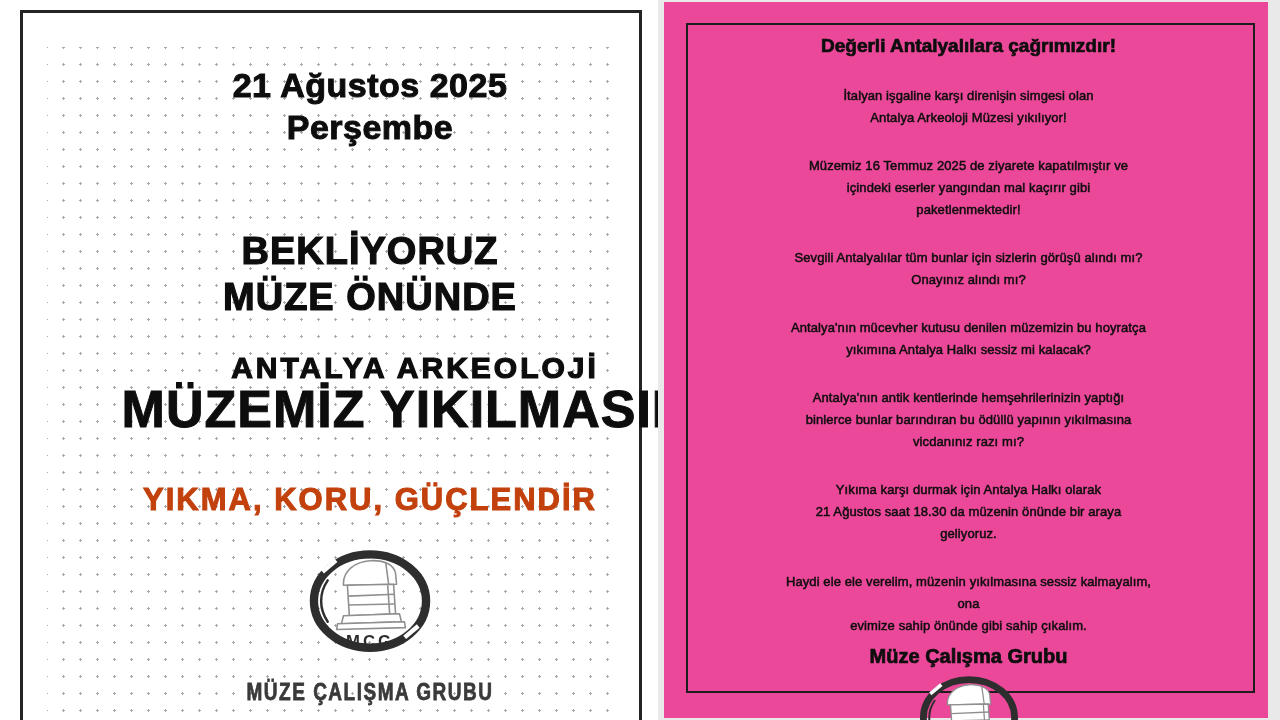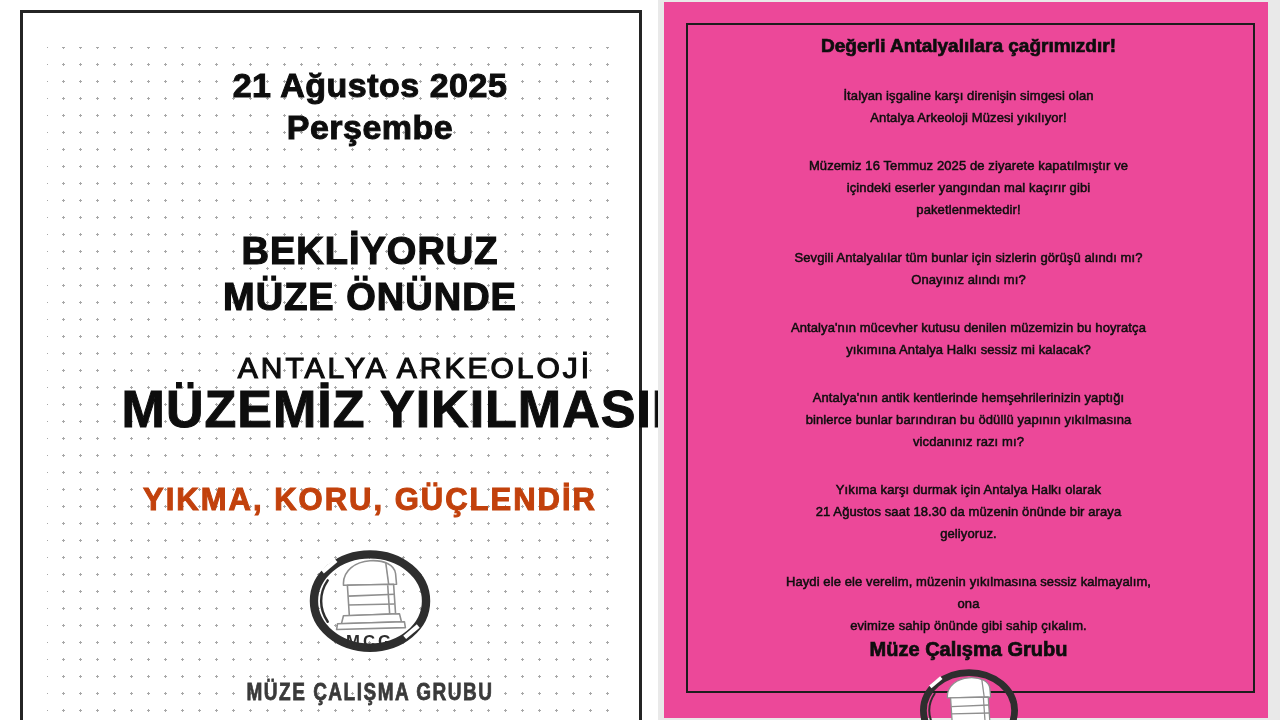--- a/index.html
+++ b/index.html
@@ -31,21 +31,21 @@
   .lp-line { position:absolute; left:0; width:100%; }
   .lp-date {
     top:64px; font-size:34px; line-height:42px; font-weight:bold;
     letter-spacing:0.5px; -webkit-text-stroke:1px currentColor;
   }
   .lp-headline {
     top:228px; font-size:38px; line-height:46px; font-weight:bold;
     letter-spacing:1px; -webkit-text-stroke:1.2px currentColor;
   }
   .lp-title1 {
-    top:351px; font-size:30px; line-height:34px; font-weight:normal;
+    top:351px; font-size:30px; line-height:34px; font-weight:bold;
     letter-spacing:3px;padding-left:45px; -webkit-text-stroke:1.2px currentColor;
   }
   .lp-title2 {
     top:385px; font-size:52px; line-height:48px; font-weight:bold;
     letter-spacing:1px;padding-left:36px; -webkit-text-stroke:1px currentColor;
   }
   .lp-slogan {
     top:481px; font-size:31px; line-height:38px; font-weight:bold;
     letter-spacing:2px; color:#c2410c; -webkit-text-stroke:1px currentColor;
   }
@@ -72,21 +72,21 @@
   .rp-heading {
     margin-top:8px; font-size:19px; line-height:26px; font-weight:bold;
     -webkit-text-stroke:0.7px currentColor;
   }
   .rp-para {
     margin-top:26px; font-size:13px; line-height:22px; font-weight:normal;
     white-space:pre-line; letter-spacing:0.1px;
     -webkit-text-stroke:0.5px currentColor;
   }
   .rp-signature {
-    font-size:20px; line-height:24px; font-weight:bold;
+    margin-top:7px; font-size:20px; line-height:24px; font-weight:bold;
     -webkit-text-stroke:0.7px currentColor;
   }
   .rp-logo { margin-top:4px; }
 
   
   .logo-svg { display:inline-block; }
 </style>
 </head>
 <body>
 

